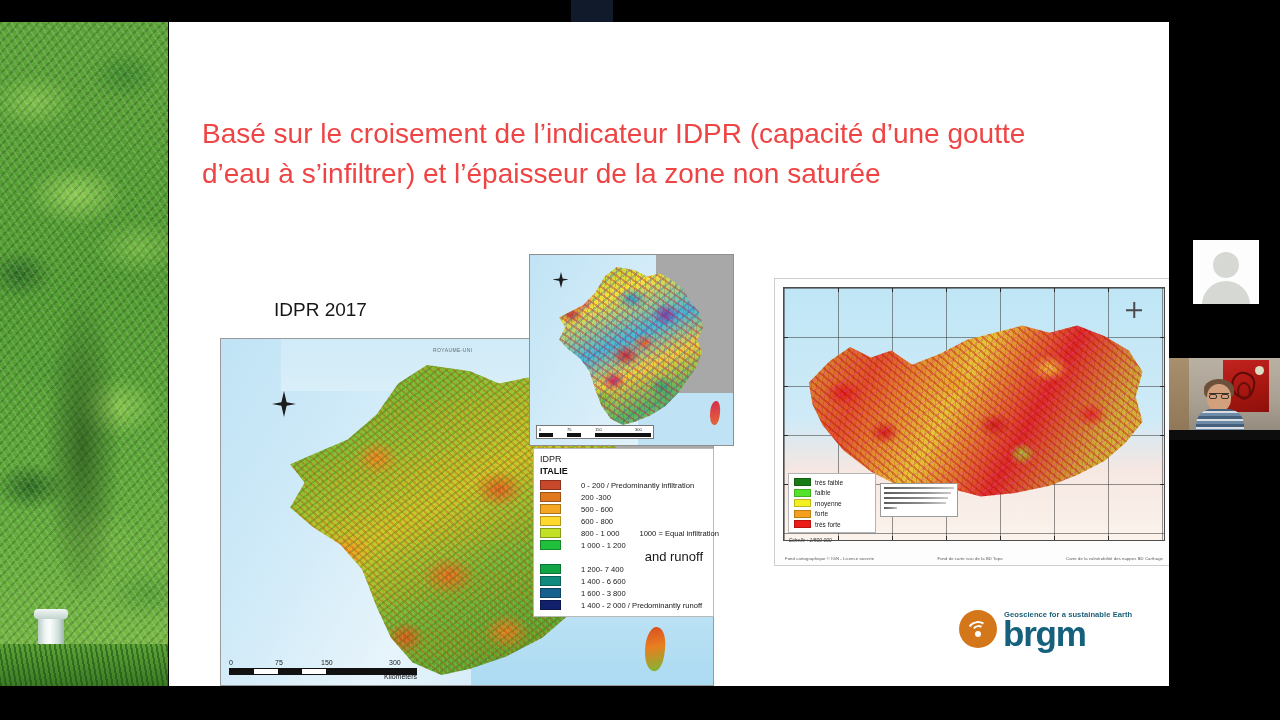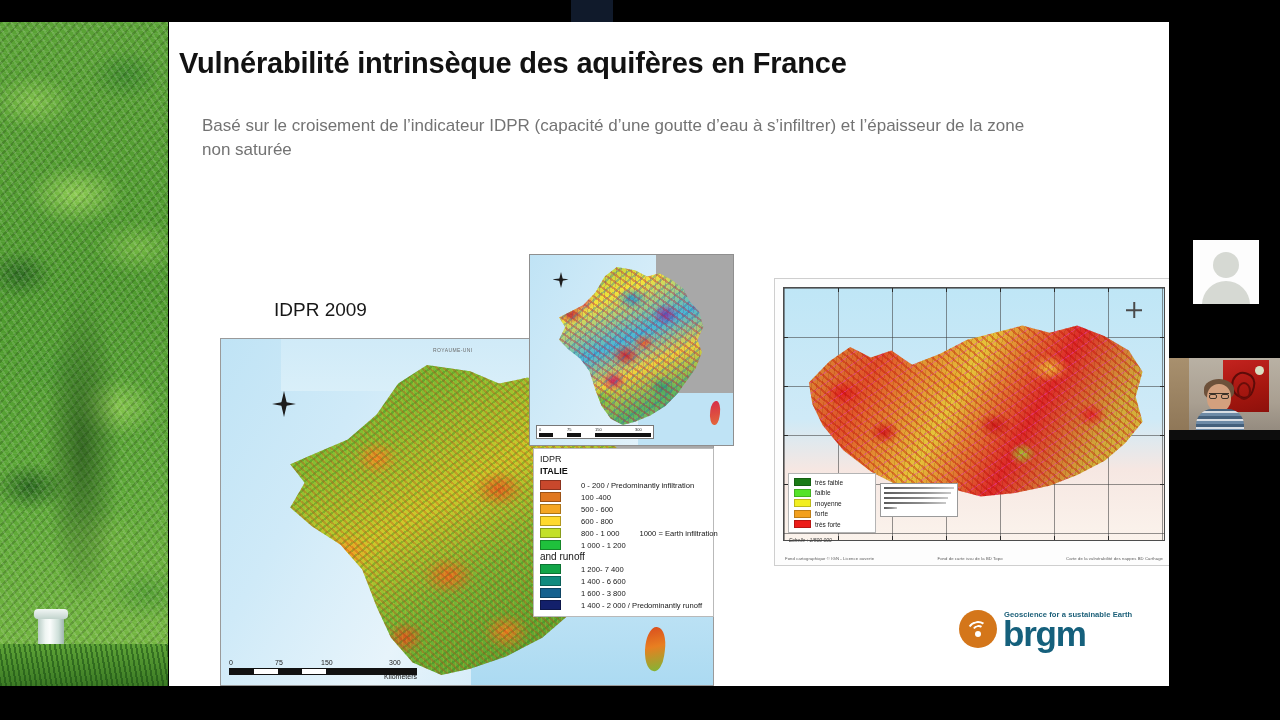--- a/index.html
+++ b/index.html
@@ -74,21 +74,21 @@
     background: #ffffff;
   }
 
   .slide-title {
     position: absolute; left: 10px; top: 25px;
     font-size: 29px; font-weight: bold; color: #121212;
     letter-spacing: -0.2px; white-space: nowrap;
   }
   .slide-body {
     position: absolute; left: 33px; top: 92px; width: 830px;
-    font-size: 17px; color: #737373; line-height: 1.42;
+    font-size: 28px; color: #ef4444; line-height: 1.42;
   }
 
   .idpr-label {
     position: absolute; left: 105px; top: 277px;
     font-size: 19px; color: #171717;
   }
 
   
   .map-main {
     position: absolute; left: 51px; top: 316px; width: 494px; height: 348px;
@@ -363,21 +363,21 @@
   .idpr-legend {
     position: absolute; left: 364px; top: 426px; width: 181px; height: 169px;
     background: #ffffff; border: 1px solid #b9b9b9; padding: 5px 6px;
   }
   .idpr-legend .ttl { font-size: 9px; color: #1a1a1a; margin-bottom: 2px; }
   .idpr-legend .sub { font-size: 9px; color: #111; font-weight: bold; margin-bottom: 3px; }
   .leg-row { display: flex; align-items: center; gap: 20px; height: 12px; }
   .leg-sw { width: 21px; height: 10px; flex: none; border: .5px solid rgba(0,0,0,.3); }
   .leg-lbl { font-size: 7.6px; color: #151515; white-space: nowrap; }
   .leg-cont {
-    font-size: 10px; color: #151515; text-align: left;
+    font-size: 13px; color: #151515; text-align: right;
     width: 100%; padding-right: 4px; height: 12px; line-height: 12px;
   }
 
   
   .brgm {
     position: absolute; left: 790px; top: 582px; width: 125px; height: 58px;
   }
   .brgm .mark {
     position: absolute; left: 0; top: 6px; width: 38px; height: 38px;
     border-radius: 50%; background: #d4761a;
@@ -486,23 +486,22 @@
     <div class="leaf-noise"></div>
     <div class="dark-brush"></div>
     <div class="piezo">
       <div class="cap"></div>
     </div>
     <div class="grass-band"></div>
   </div>
 
   <div class="slide">
 
-    <div class="slide-title">Vulnérabilité intrinsèque des aquifères en France</div>
     <div class="slide-body">Basé sur le croisement de l’indicateur IDPR (capacité d’une goutte d’eau à s’infiltrer) et l’épaisseur de la zone non saturée</div>
-    <div class="idpr-label">IDPR 2009</div>
+    <div class="idpr-label">IDPR 2017</div>
 
     <div class="map-main">
       <div class="sea"></div>
       <div class="sea-channel"></div>
       <div class="sea-med"></div>
       <div class="france"></div>
       <div class="france-tex"></div>
       <div class="corsica"></div>
       <div class="compass">
         <div class="bar"></div>
@@ -556,34 +555,34 @@
     <div class="idpr-legend">
       <div class="ttl">IDPR</div>
       <div class="sub">ITALIE</div>
 
       <div class="leg-row">
         <span class="leg-sw" style="background:#c8482c"></span>
         <span class="leg-lbl">0 - 200 /  Predominantly infiltration</span>
       </div>
       <div class="leg-row">
         <span class="leg-sw" style="background:#e07820"></span>
-        <span class="leg-lbl">100 -400</span>
+        <span class="leg-lbl">200 -300</span>
       </div>
       <div class="leg-row">
         <span class="leg-sw" style="background:#f5a623"></span>
         <span class="leg-lbl">500 - 600</span>
       </div>
       <div class="leg-row">
         <span class="leg-sw" style="background:#ffd92e"></span>
         <span class="leg-lbl">600 - 800</span>
       </div>
       <div class="leg-row">
         <span class="leg-sw" style="background:#c3e028"></span>
         <span class="leg-lbl">800 - 1 000</span>
-        <span class="leg-lbl eq">1000 =  Earth infiltration</span>
+        <span class="leg-lbl eq">1000 =  Equal infiltration</span>
       </div>
       <div class="leg-row">
         <span class="leg-sw" style="background:#1fc13c"></span>
         <span class="leg-lbl">1 000 - 1 200</span>
       </div>
       <div class="leg-cont">and runoff</div>
       <div class="leg-row">
         <span class="leg-sw" style="background:#12a548"></span>
         <span class="leg-lbl">1 200- 7 400</span>
       </div>

